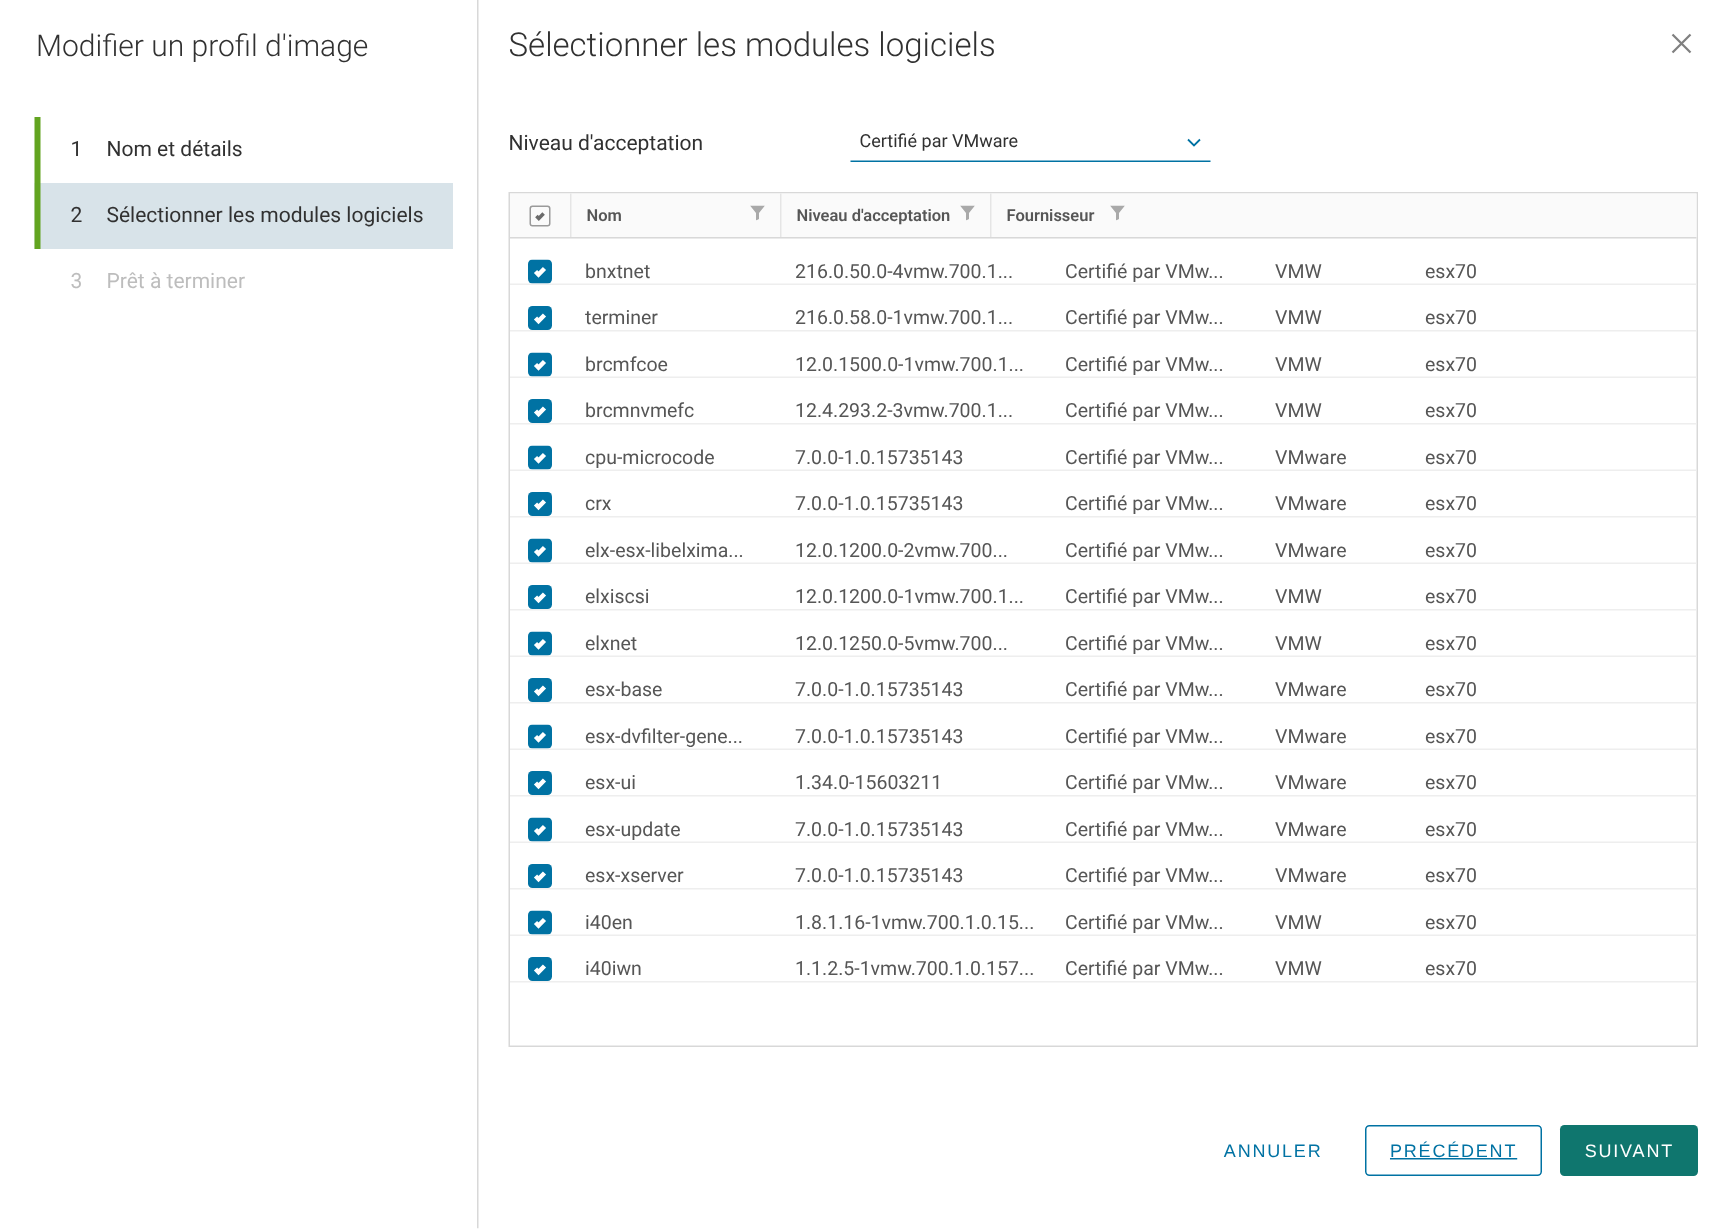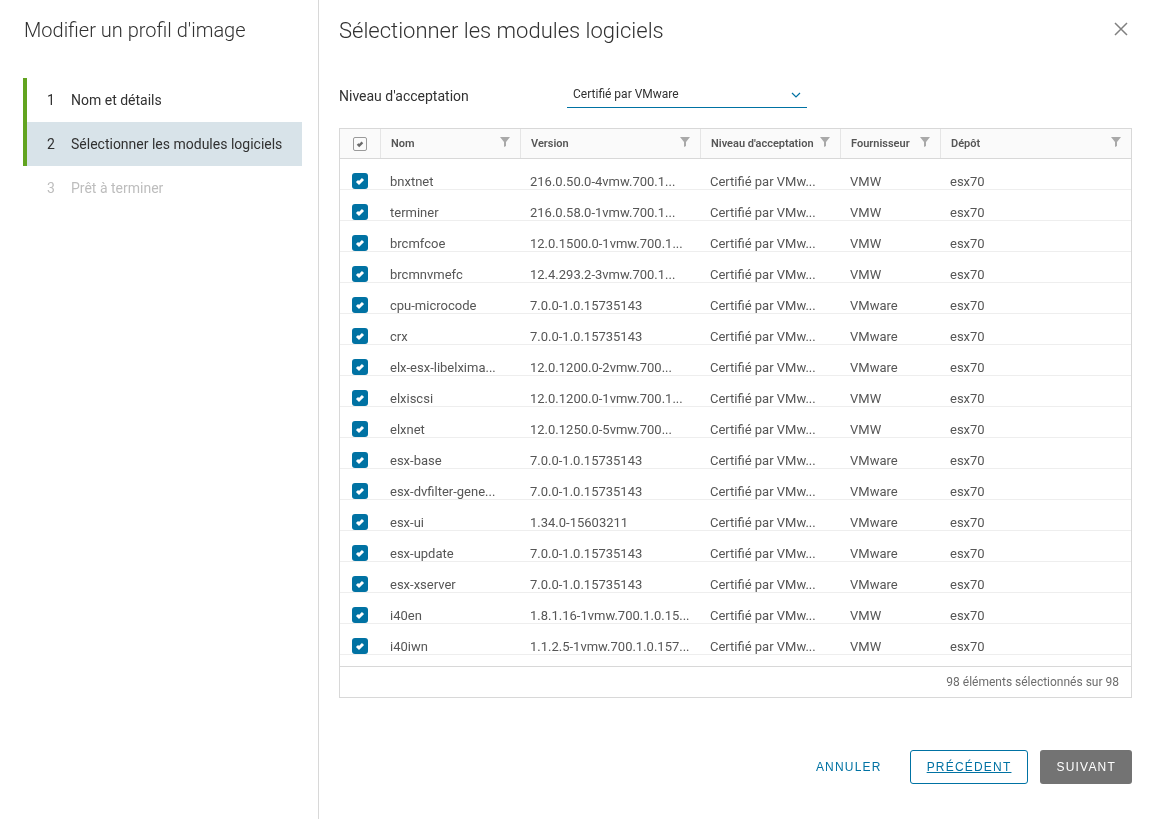--- a/index.html
+++ b/index.html
@@ -43,21 +43,21 @@
   .cell.col-check { padding:0; }
   .cb { width:16px; height:16px; background:#0072a3; border-radius:3px; display:flex; align-items:center; justify-content:center; cursor:pointer;}
   .cb svg { width:10px; height:10px; stroke:#fff; stroke-width:3; fill:none; }
   .hdr-cb { width:14px; height:14px; border:1px solid #9a9a9a; border-radius:2px; display:flex; align-items:center; justify-content:center;}
   .hdr-cb svg { width:8px; height:8px; stroke:#6a6a6a; stroke-width:3; fill:none; }
   .grid-foot { border-top:1px solid #d8d8d8; font-size:12px; color:#6d6d6d; padding:8px 12px; text-align:right; }
   .buttons { display:flex; justify-content:flex-end; gap:12px; margin-top:52px; }
   .btn { height:34px; padding:0 16px; font-size:12px; letter-spacing:0.1em; border-radius:3px; cursor:pointer; display:flex; align-items:center; text-transform:uppercase; border:none; background:none;}
   .btn-text { color:#0072a3; }
   .btn-outline { border:1px solid #0072a3; color:#0072a3;text-decoration:underline; }
-  .btn-primary { background:#737373; color:#fff; }
+  .btn-primary { background:#0f766e; color:#fff; }
    
   .grid-body::-webkit-scrollbar { width:8px; }
   .grid-body::-webkit-scrollbar-thumb { background:#c1c1c1; border-radius:4px;}
 </style>
 </head>
 <body>
 
 <div class="page">
   <aside class="sidebar">
     <h1 class="sidebar-title">Modifier un profil d'image</h1>
@@ -107,44 +107,32 @@
                 <path d="M2 5 L4 7 L8 3"></path>
               </svg>
           </span>
         </div>
         <div class="col col-name">
           <span>Nom</span>
           <span class="filter-ic"><svg viewBox="0 0 10 10">
                 <path d="M0 0 H10 L6 5 V9 L4 10 V5 Z" fill="currentColor"></path>
               </svg></span>
         </div>
-        <div class="col col-ver">
-          <span>Version</span>
-          <span class="filter-ic"><svg viewBox="0 0 10 10">
-                <path d="M0 0 H10 L6 5 V9 L4 10 V5 Z" fill="currentColor"></path>
-              </svg></span>
-        </div>
         <div class="col col-acc">
           <span>Niveau d'acceptation</span>
           <span class="filter-ic"><svg viewBox="0 0 10 10">
                 <path d="M0 0 H10 L6 5 V9 L4 10 V5 Z" fill="currentColor"></path>
               </svg></span>
         </div>
         <div class="col col-sup">
           <span>Fournisseur</span>
           <span class="filter-ic"><svg viewBox="0 0 10 10">
                 <path d="M0 0 H10 L6 5 V9 L4 10 V5 Z" fill="currentColor"></path>
               </svg></span>
         </div>
-        <div class="col col-dep">
-          <span>Dépôt</span>
-          <span class="filter-ic"><svg viewBox="0 0 10 10">
-                <path d="M0 0 H10 L6 5 V9 L4 10 V5 Z" fill="currentColor"></path>
-              </svg></span>
-        </div>
       </div>
       <div class="grid-body" id="grid-body">
           <div class="row">
             <div class="cell col-check">
               <span class="cb">
                 <svg viewBox="0 0 10 10">
                   <path d="M2 5 L4 7 L8 3"></path>
                 </svg>
               </span>
             </div>
@@ -358,21 +346,20 @@
                 </svg>
               </span>
             </div>
             <div class="cell col-name">i40iwn</div>
             <div class="cell col-ver">1.1.2.5-1vmw.700.1.0.157...</div>
             <div class="cell col-acc">Certifié par VMw...</div>
             <div class="cell col-sup">VMW</div>
             <div class="cell col-dep">esx70</div>
           </div>
         </div>
-      <div class="grid-foot">98 éléments sélectionnés sur 98</div>
     </div>
 
     <div class="buttons">
       <button class="btn btn-text">Annuler</button>
       <button class="btn btn-outline">Précédent</button>
       <button class="btn btn-primary">Suivant</button>
     </div>
   </main>
 </div>
 

